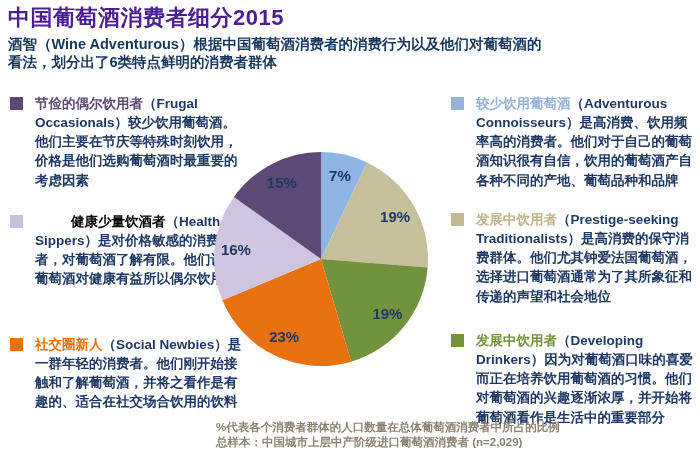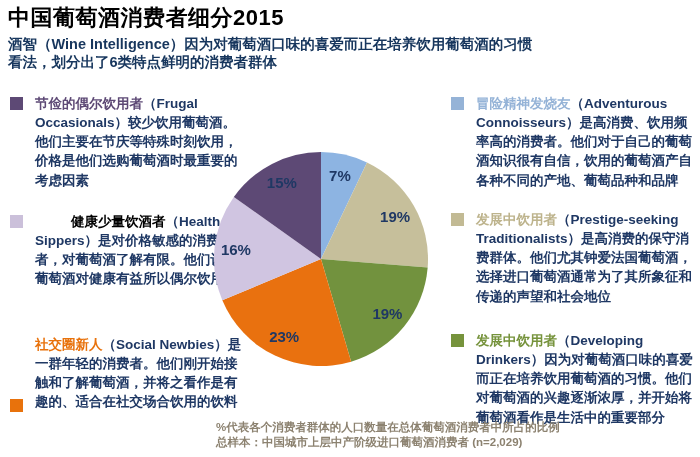--- a/index.html
+++ b/index.html
@@ -2,36 +2,36 @@
 <html><head>
 <meta charset="utf-8">
 <style>
   html,body { margin:0; padding:0; background:#fff; }
   .canvas {
     position:relative; width:700px; height:457px; background:#ffffff;
     font-family:"Liberation Sans", sans-serif; overflow:hidden;
   }
   .title {
     position:absolute; left:8px; top:3px;
-    font-size:22px; font-weight:700; color:#000000; letter-spacing:0.5px;
+    font-size:22px; font-weight:700; color:#4c1d95; letter-spacing:0.5px;
   }
   .subtitle {
     position:absolute; left:8px; top:36px; width:620px;
     font-size:14.5px; font-weight:700; color:#17365D; line-height:17.5px;
   }
   .seg-block {
     position:absolute; display:flex; gap:12px;
     font-size:13.5px; font-weight:700; color:#1F3864; line-height:1.42;
   }
   .swatch { flex:none; width:13px; height:13px; margin-top:3px; }
   .seg-text { margin:0; }
   .seg-en, .seg-desc { color:#1F3864; }
   .block-l1 { left:10px;  top:94px;  width:234px; }
   .block-l2 { left:10px;  top:212px; width:234px; }
-  .block-l3 { left:10px;  top:335px; width:240px;align-items:flex-end; }
+  .block-l3 { left:10px;  top:335px; width:240px; }
   .block-r1 { left:451px; top:94px;  width:247px; }
   .block-r2 { left:451px; top:210px; width:247px; }
   .block-r3 { left:451px; top:331px; width:249px; }
   .pie-wrap { position:absolute; left:211px; top:149px; width:220px; height:220px; }
   .pie-label {
     font-family:"Liberation Sans", sans-serif; font-size:15px; font-weight:700;
     fill:#1F3864; text-anchor:middle; dominant-baseline:central;
   }
   .footnote {
     position:absolute; right:4px; top:420px; width:480px; 
@@ -39,42 +39,42 @@
   }
 </style>
 </head>
 <body>
 
 <div class="canvas">
 
   <div class="title">中国葡萄酒消费者细分2015</div>
 
   <div class="subtitle">
-    <div>酒智（Wine Intelligence）因为对葡萄酒口味的喜爱而正在培养饮用葡萄酒的习惯</div>
+    <div>酒智（Wine Adventurous）根据中国葡萄酒消费者的消费行为以及他们对葡萄酒的</div>
     <div>看法，划分出了6类特点鲜明的消费者群体</div>
   </div>
 
   <div class="seg-block block-l1">
     <span class="swatch" style="background-color: rgb(93, 73, 117);"></span>
     <p class="seg-text"><span class="seg-name" style="color: rgb(93, 73, 117);">节俭的偶尔饮用者</span><span class="seg-en">（Frugal Occasionals）</span><span class="seg-desc">较少饮用葡萄酒。他们主要在节庆等特殊时刻饮用，价格是他们选购葡萄酒时最重要的考虑因素</span></p>
   </div>
 
   <div class="seg-block block-l2">
     <span class="swatch" style="background-color: rgb(203, 192, 218);"></span>
     <p class="seg-text"><span class="seg-name" style="color: #000000; margin-left: 36px;">健康少量饮酒者</span><span class="seg-en">（Health Sippers）</span><span class="seg-desc">是对价格敏感的消费者，对葡萄酒了解有限。他们认为葡萄酒对健康有益所以偶尔饮用</span></p>
   </div>
 
   <div class="seg-block block-l3">
     <span class="swatch" style="background-color: rgb(232, 114, 12);"></span>
     <p class="seg-text"><span class="seg-name" style="color: rgb(232, 114, 12);">社交圈新人</span><span class="seg-en">（Social Newbies）</span><span class="seg-desc">是一群年轻的消费者。他们刚开始接触和了解葡萄酒，并将之看作是有趣的、适合在社交场合饮用的饮料</span></p>
   </div>
 
   <div class="seg-block block-r1">
     <span class="swatch" style="background-color: rgb(149, 179, 215);"></span>
-    <p class="seg-text"><span class="seg-name" style="color: rgb(149, 179, 215);">冒险精神发烧友</span><span class="seg-en">（Adventurous Connoisseurs）</span><span class="seg-desc">是高消费、饮用频率高的消费者。他们对于自己的葡萄酒知识很有自信，饮用的葡萄酒产自各种不同的产地、葡萄品种和品牌</span></p>
+    <p class="seg-text"><span class="seg-name" style="color: rgb(149, 179, 215);">较少饮用葡萄酒</span><span class="seg-en">（Adventurous Connoisseurs）</span><span class="seg-desc">是高消费、饮用频率高的消费者。他们对于自己的葡萄酒知识很有自信，饮用的葡萄酒产自各种不同的产地、葡萄品种和品牌</span></p>
   </div>
 
   <div class="seg-block block-r2">
     <span class="swatch" style="background-color: rgb(194, 186, 148);"></span>
     <p class="seg-text"><span class="seg-name" style="color: rgb(189, 179, 140);">发展中饮用者</span><span class="seg-en">（Prestige-seeking Traditionalists）</span><span class="seg-desc">是高消费的保守消费群体。他们尤其钟爱法国葡萄酒，选择进口葡萄酒通常为了其所象征和传递的声望和社会地位</span></p>
   </div>
 
   <div class="seg-block block-r3">
     <span class="swatch" style="background-color: rgb(118, 147, 60);"></span>
     <p class="seg-text"><span class="seg-name" style="color: rgb(118, 147, 60);">发展中饮用者</span><span class="seg-en">（Developing Drinkers）</span><span class="seg-desc">因为对葡萄酒口味的喜爱而正在培养饮用葡萄酒的习惯。他们对葡萄酒的兴趣逐渐浓厚，并开始将葡萄酒看作是生活中的重要部分</span></p>

